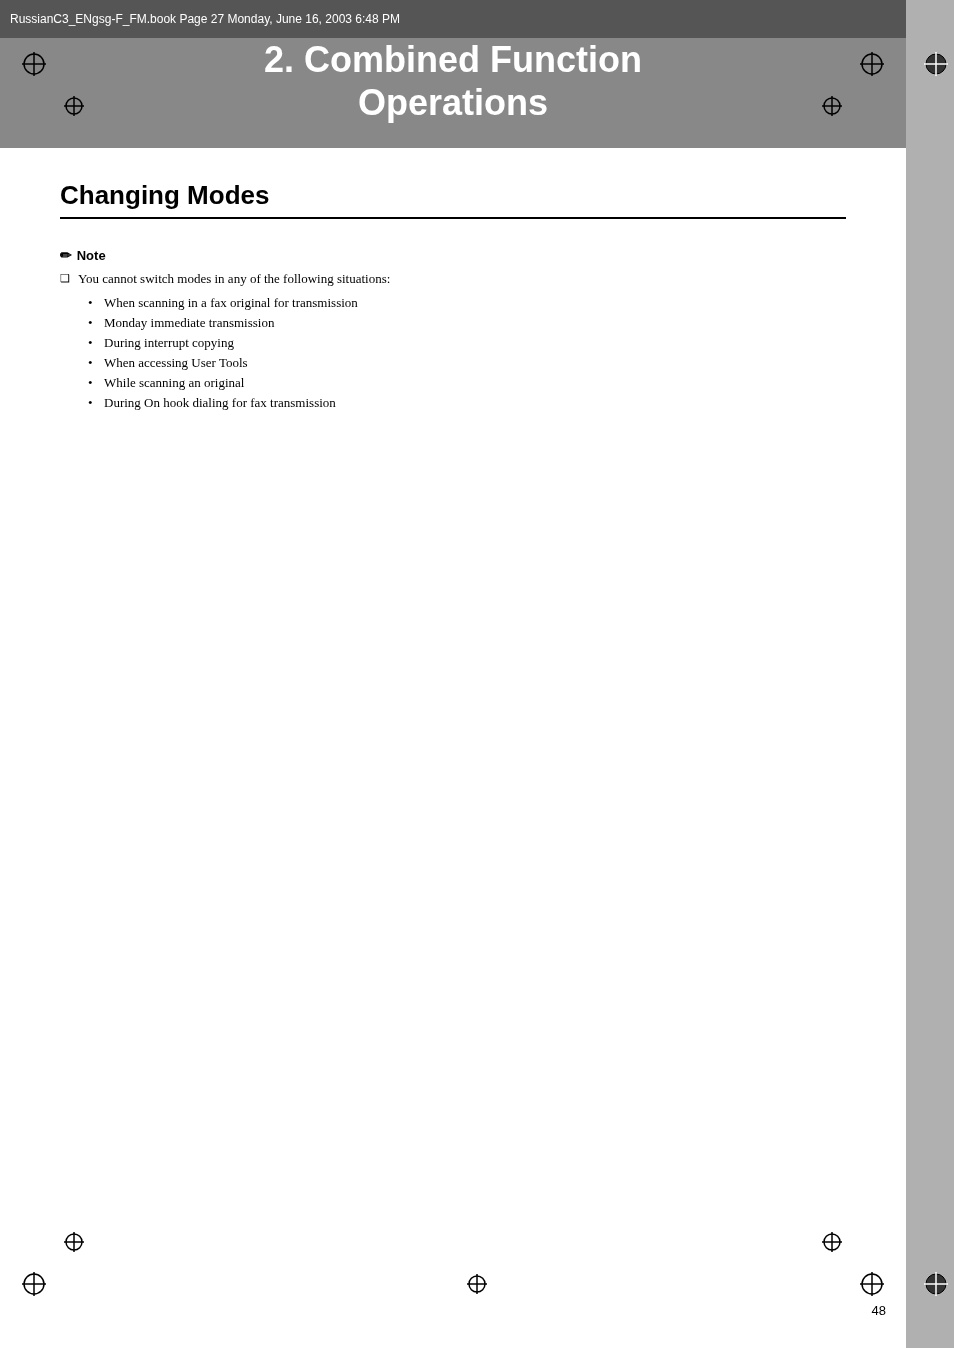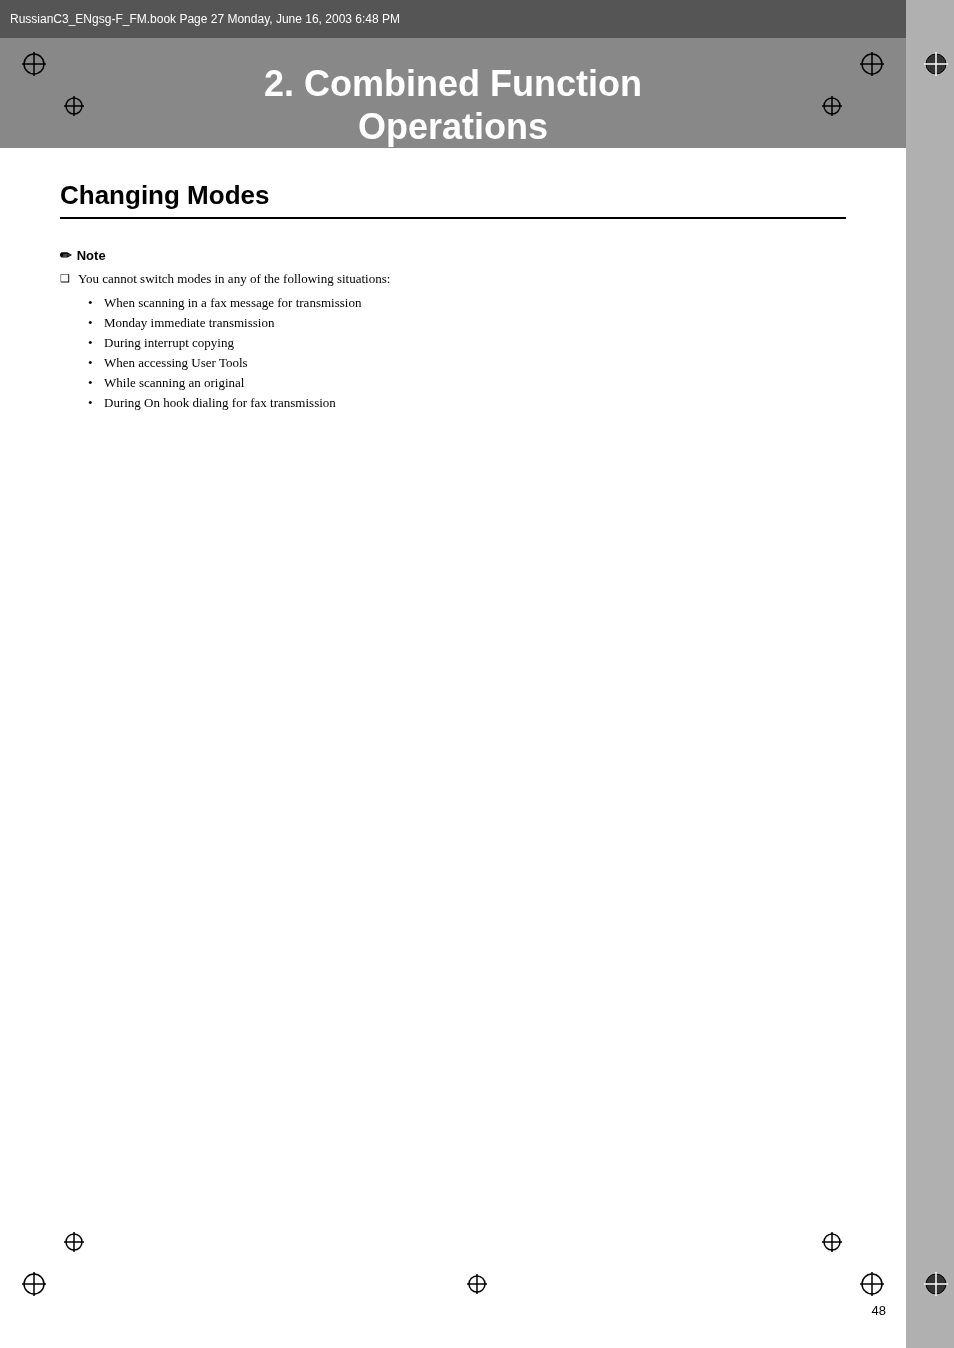--- a/index.html
+++ b/index.html
@@ -48,21 +48,21 @@
 
     
     .chapter-title-block {
       position: absolute;
       top: 38px;
       left: 0;
       right: 48px;
       height: 110px;
       background: #888888;
       display: flex;
-      align-items: flex-end;
+      align-items: flex-start;
       justify-content: center;
     }
 
     .chapter-title-text {
       color: #ffffff;
       font-size: 36px;
       font-weight: bold;
       font-family: Arial, sans-serif;
       text-align: center;
       line-height: 1.2;
@@ -228,21 +228,21 @@
   <div class="note-section">
     <div class="note-label">
       <span class="note-icon">✏</span>
       <span>Note</span>
     </div>
     <div class="note-intro">
       <span class="checkbox-symbol">❑</span>
       <span>You cannot switch modes in any of the following situations:</span>
     </div>
     <ul class="bullet-list">
-      <li>When scanning in a fax message for transmission</li>
+      <li>When scanning in a fax original for transmission</li>
       <li>Monday immediate transmission</li>
       <li>During interrupt copying</li>
       <li>When accessing User Tools</li>
       <li>While scanning an original</li>
       <li>During On hook dialing for fax transmission</li>
     </ul>
   </div>
 </div>
 
 <div class="corner-mark corner-tl">

